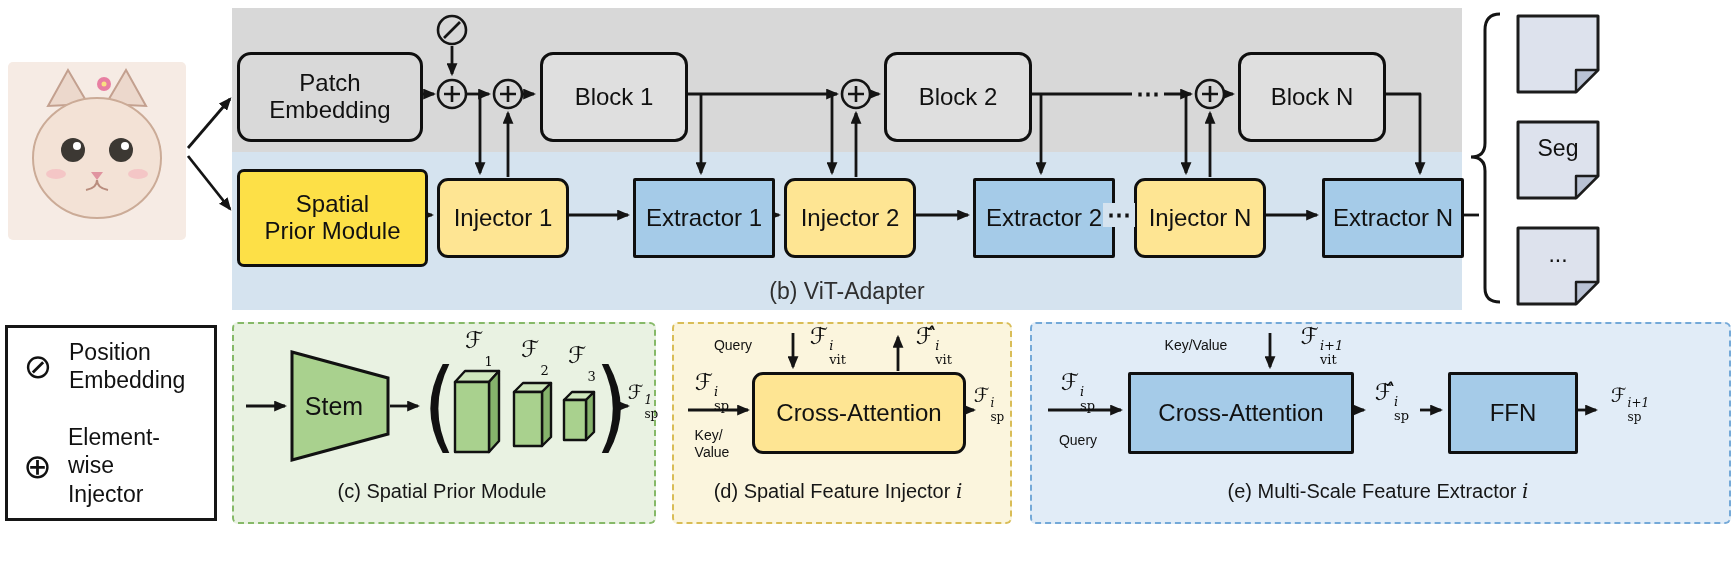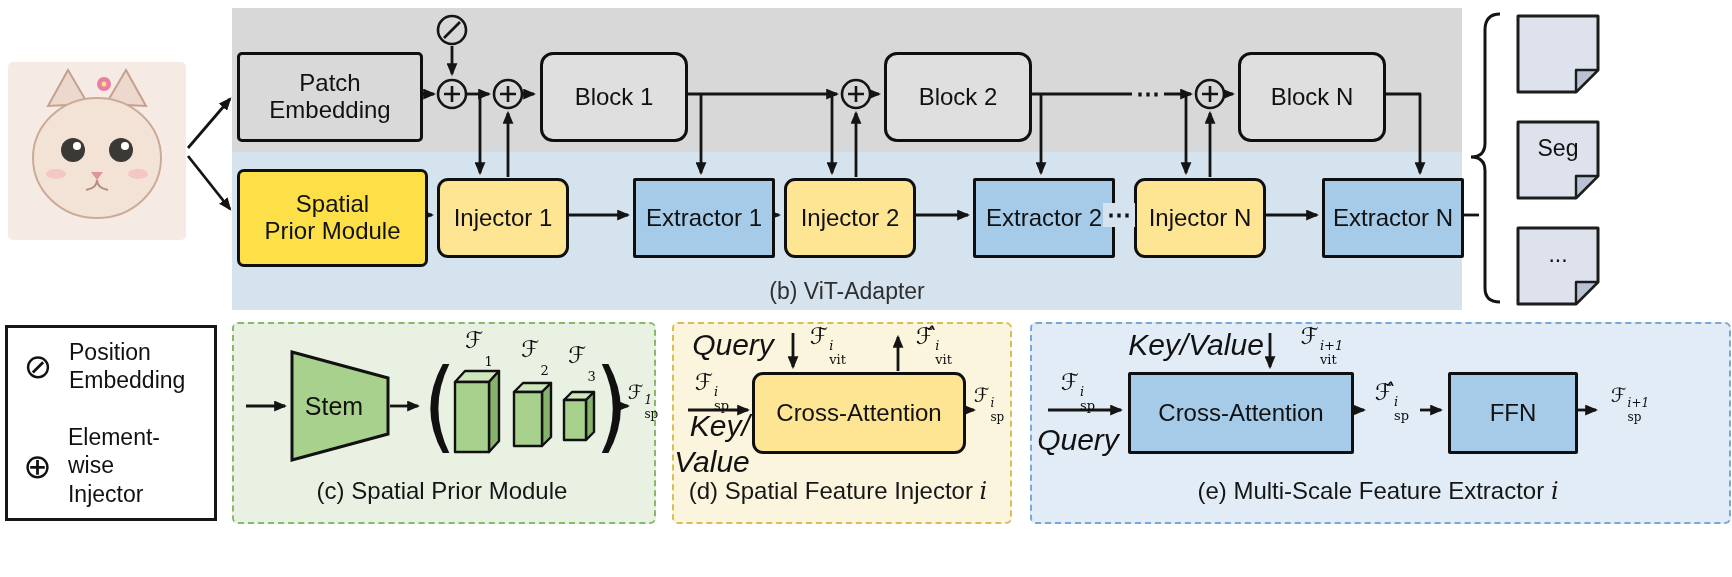--- a/index.html
+++ b/index.html
@@ -9,29 +9,29 @@
   .band-vit{left:232px;top:8px;width:1230px;height:144px;background:#d8d8d8;}
   .band-adapter{left:232px;top:152px;width:1230px;height:158px;background:#d5e3ef;}
   .panel{position:absolute;z-index:0;border-radius:6px;}
   .panel-c{left:232px;top:322px;width:420px;height:198px;background:#e9f2e2;border:2.5px dashed #86b968;}
   .panel-d{left:672px;top:322px;width:336px;height:198px;background:#fbf5dd;border:2.5px dashed #d9bd57;}
   .panel-e{left:1030px;top:322px;width:697px;height:198px;background:#e1ecf7;border:2.5px dashed #74a9d8;}
   #wires{position:absolute;left:0;top:0;z-index:1;pointer-events:none;}
   .box{position:absolute;z-index:2;display:flex;flex-direction:column;align-items:center;justify-content:center;
        text-align:center;border:3px solid #0f0f0f;font-size:24px;line-height:1.12;background:#dfdfdf;}
   .rounded{border-radius:13px;}
-  .pe{border-radius:5px;background:#d9d9d9;}
+  .pe{border-radius:14px;background:#d9d9d9;}
   .green{background:#fde047;border-radius:7px;}
   .yellow{background:#fee593;border-radius:11px;}
   .blue{background:#a5cbe8;border-radius:2px;}
   .lbl{position:absolute;z-index:2;white-space:nowrap;}
   .ctr{transform:translate(-50%,-50%);}
   .title{font-size:23px;color:#2f2f2f;}
-  .cap{font-size:24px;color:#161616;}
-  .small{font-size:30px;font-style:italic;}
+  .cap{font-size:20px;color:#161616;}
+  .small{font-size:14px;}
   .dots{font-size:24px;font-weight:bold;padding:0 4px;line-height:24px;}
   .dots-vit{background:#d8d8d8;}
   .dots-adapter{background:#d5e3ef;}
   .math{font-family:"DejaVu Serif","DejaVu Sans",serif;font-style:italic;font-size:23px;color:#0d0d0d;}
   .math .ss{display:inline-flex;flex-direction:column;align-items:flex-start;font-size:13px;line-height:1.05;
             vertical-align:-0.45em;margin-left:1px;gap:1px;}
   .math .msub{font-style:normal;}
   .math.sm{font-size:20px;}
   .math.sm .ss{font-size:12px;}
   .paren{position:absolute;z-index:2;font-family:"DejaVu Sans",sans-serif;font-size:100px;line-height:112px;
@@ -283,21 +283,21 @@
         <span class="msub">vit</span>
       </span></span>
   <span class="math lbl ctr" style="left:934px;top:345px"><span>ℱ̂</span><span class="ss">
         <span class="msup">i</span>
         <span class="msub">vit</span>
       </span></span>
   <span class="math lbl ctr" style="left:712px;top:391px"><span>ℱ</span><span class="ss">
         <span class="msup">i</span>
         <span class="msub">sp</span>
       </span></span>
-  <div class="lbl small ctr" style="left:712px;top:444px;text-align:right;line-height:1.2" class2="line2">
+  <div class="lbl small ctr" style="left:712px;top:444px;text-align:left;line-height:1.2" class2="line2">
     <span style="display:block">Key/</span>
     <span style="display:block">Value</span>
   </div>
   <div class="box yellow" style="left:752px;top:372px;width:208px;height:76px">
     <span>Cross-Attention</span>
     </div>
   <span class="math sm lbl ctr" style="left:989px;top:403px"><span>ℱ</span><span class="ss">
         <span class="msup">i</span>
         <span class="msub">sp</span>
       </span></span>

